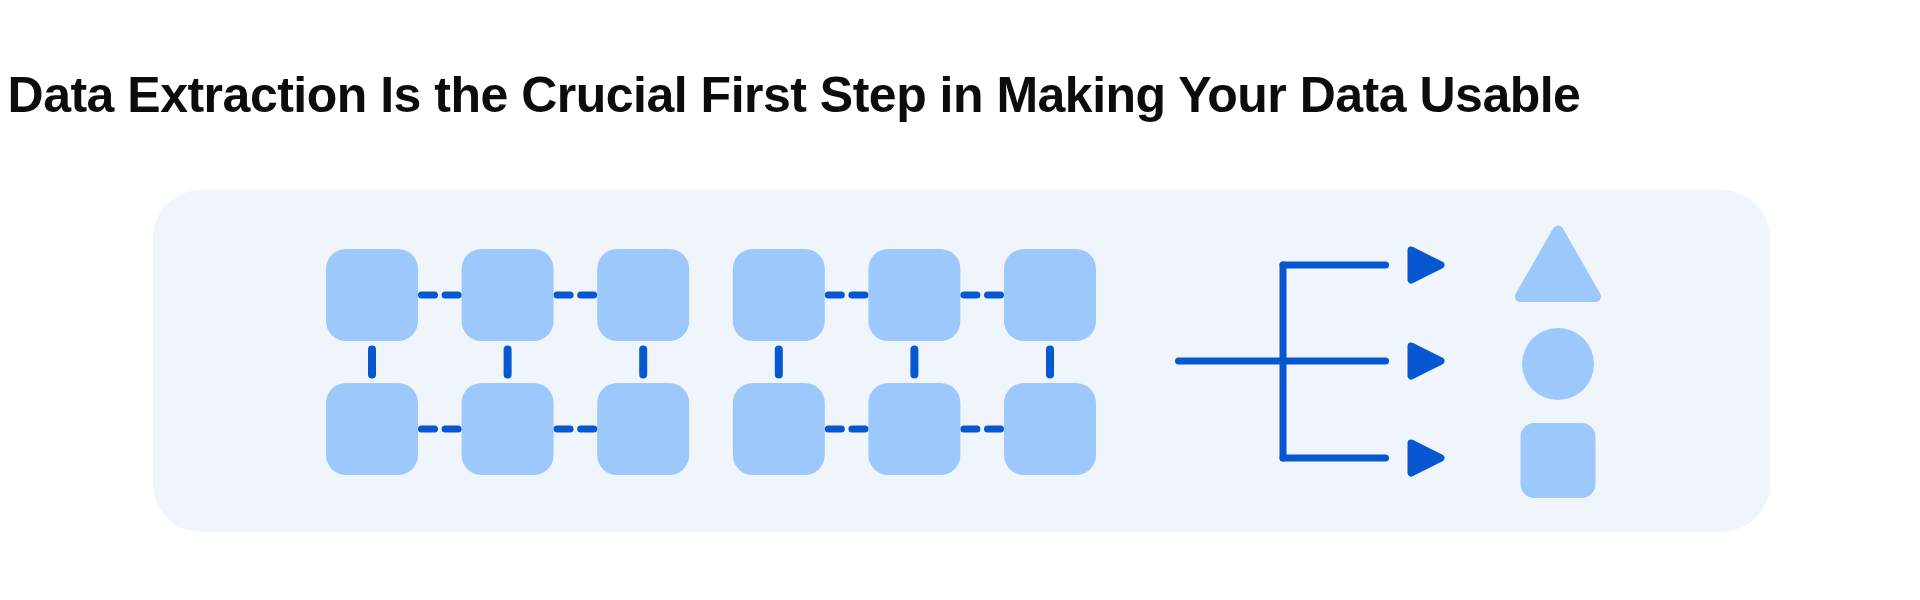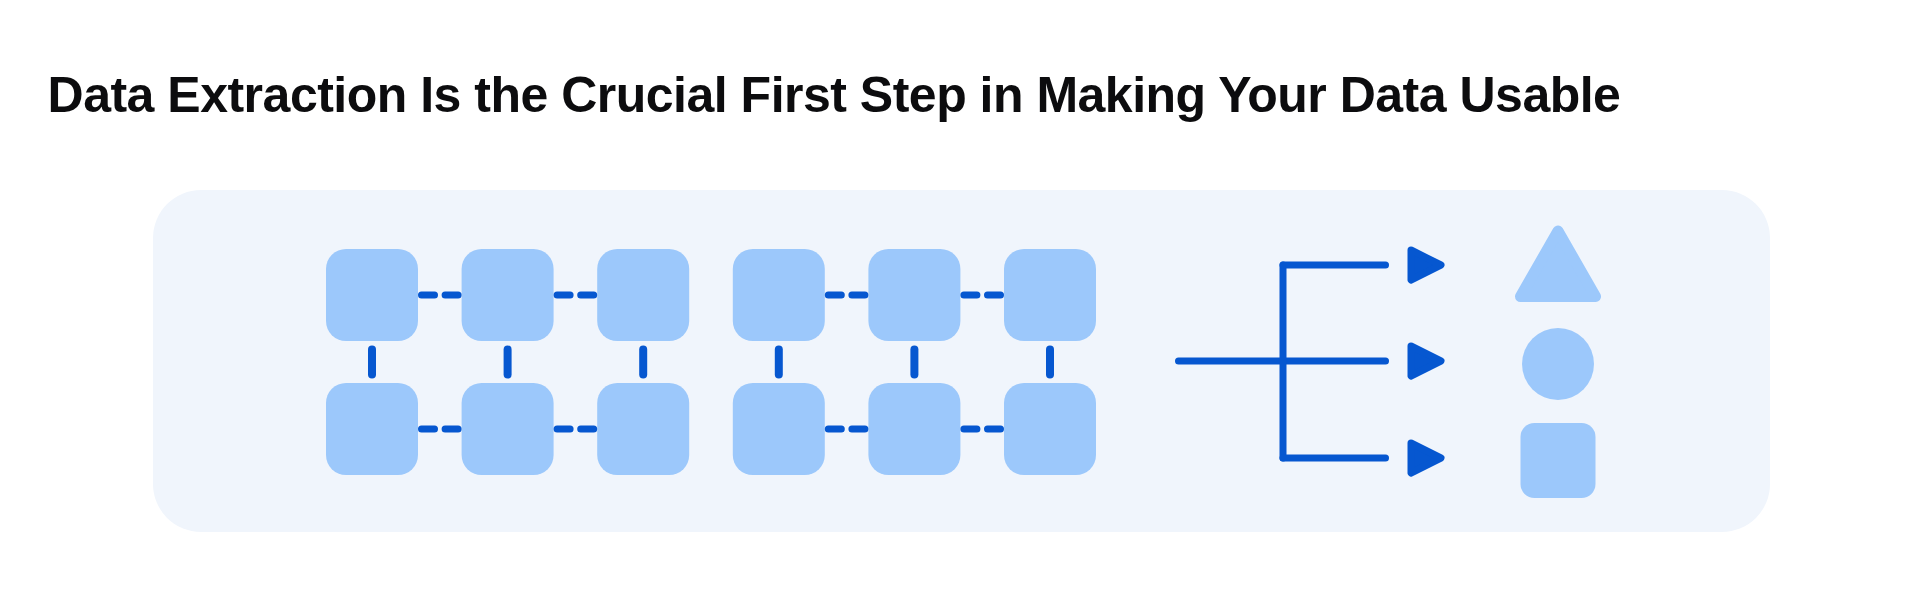--- a/index.html
+++ b/index.html
@@ -21,21 +21,20 @@
     position:absolute;
     top:66px;
     left:0;
     width:1588px;
     text-align:center;
     font-size:50px;
     font-weight:700;
     letter-spacing:-0.5px;
     color:var(--title-color);
     white-space:nowrap;
-    margin-left:40px;
   }
   .diagram-svg{
     position:absolute;
     left:0; top:0;
     width:1920px; height:600px;
   }
   .panel{fill:var(--panel);}
   .node{fill:var(--node);}
   .dash-link{stroke:var(--line);stroke-width:7;stroke-linecap:round;stroke-dasharray:13 10.6;fill:none;}
   .vlink{stroke:var(--line);stroke-width:8;stroke-linecap:round;fill:none;}

